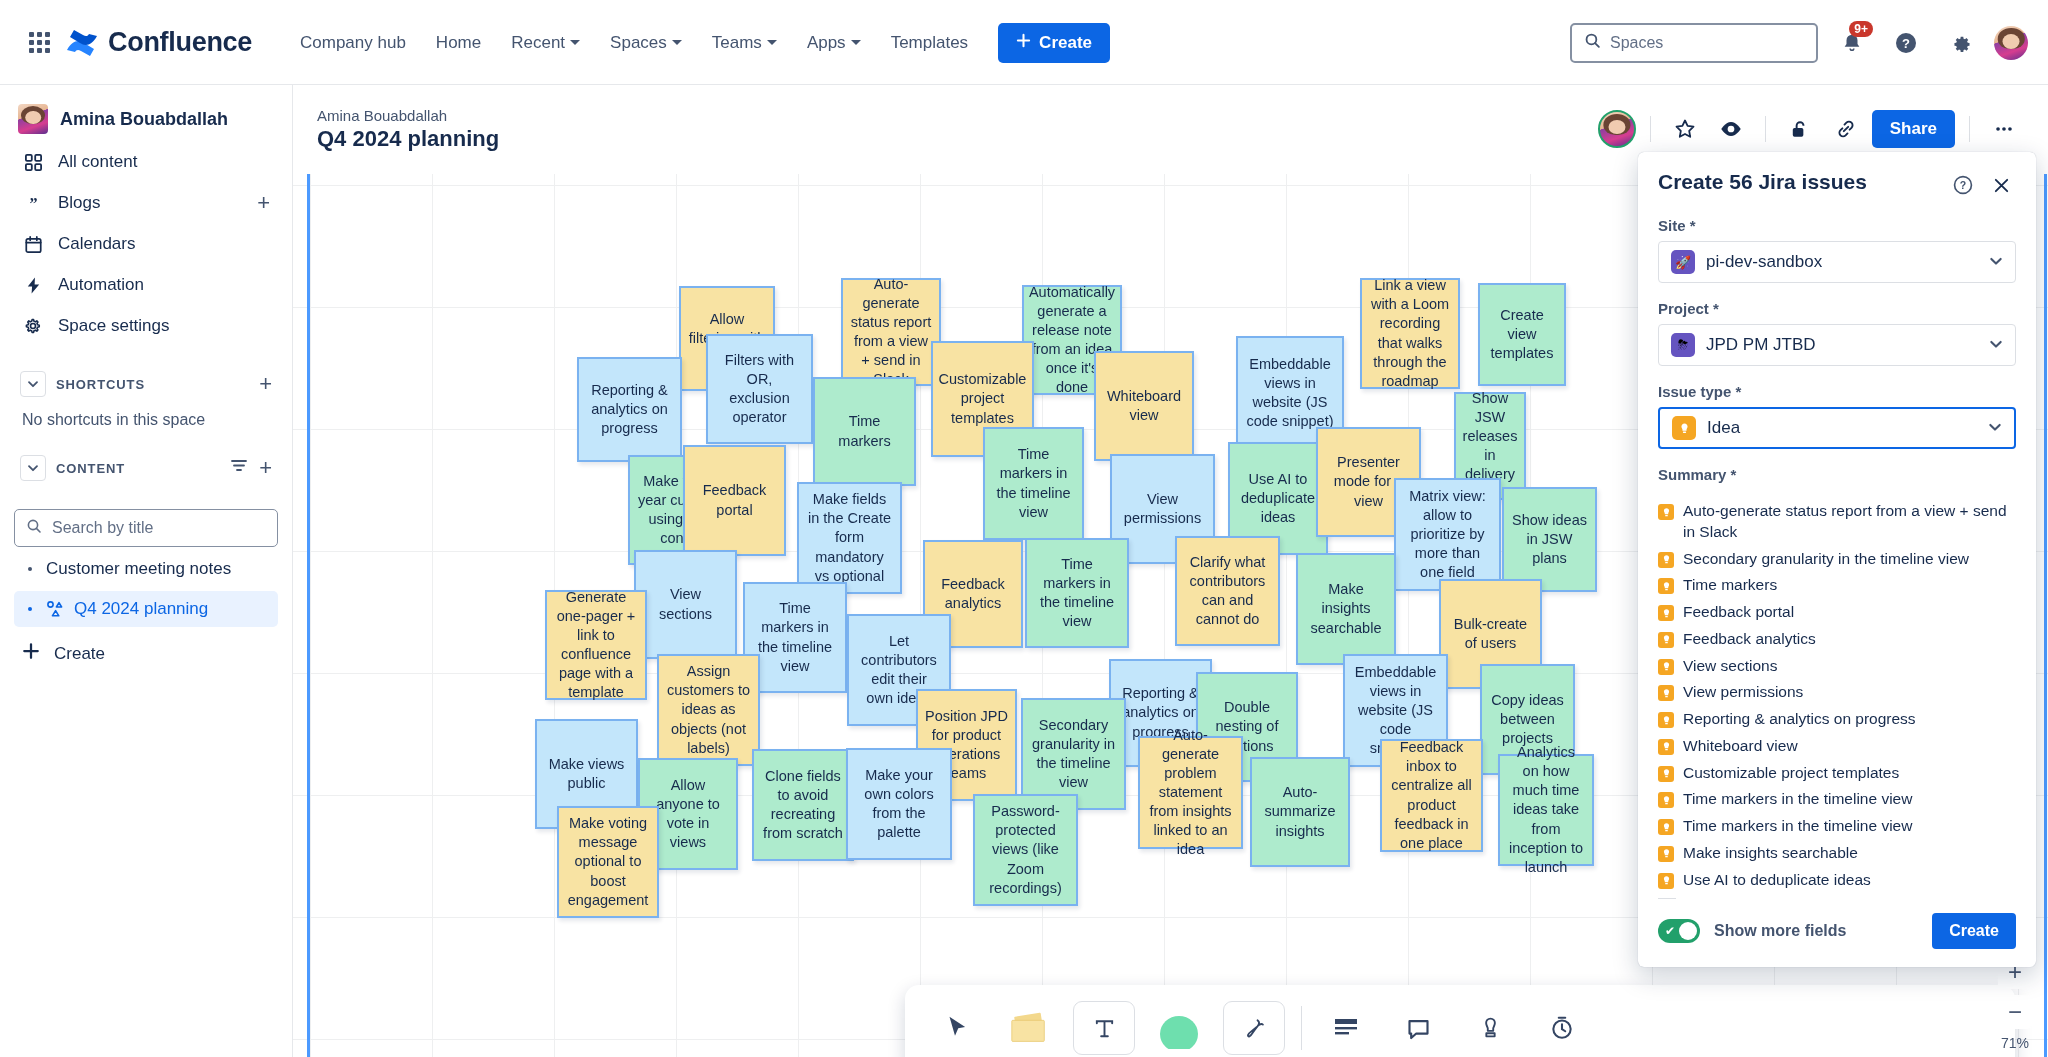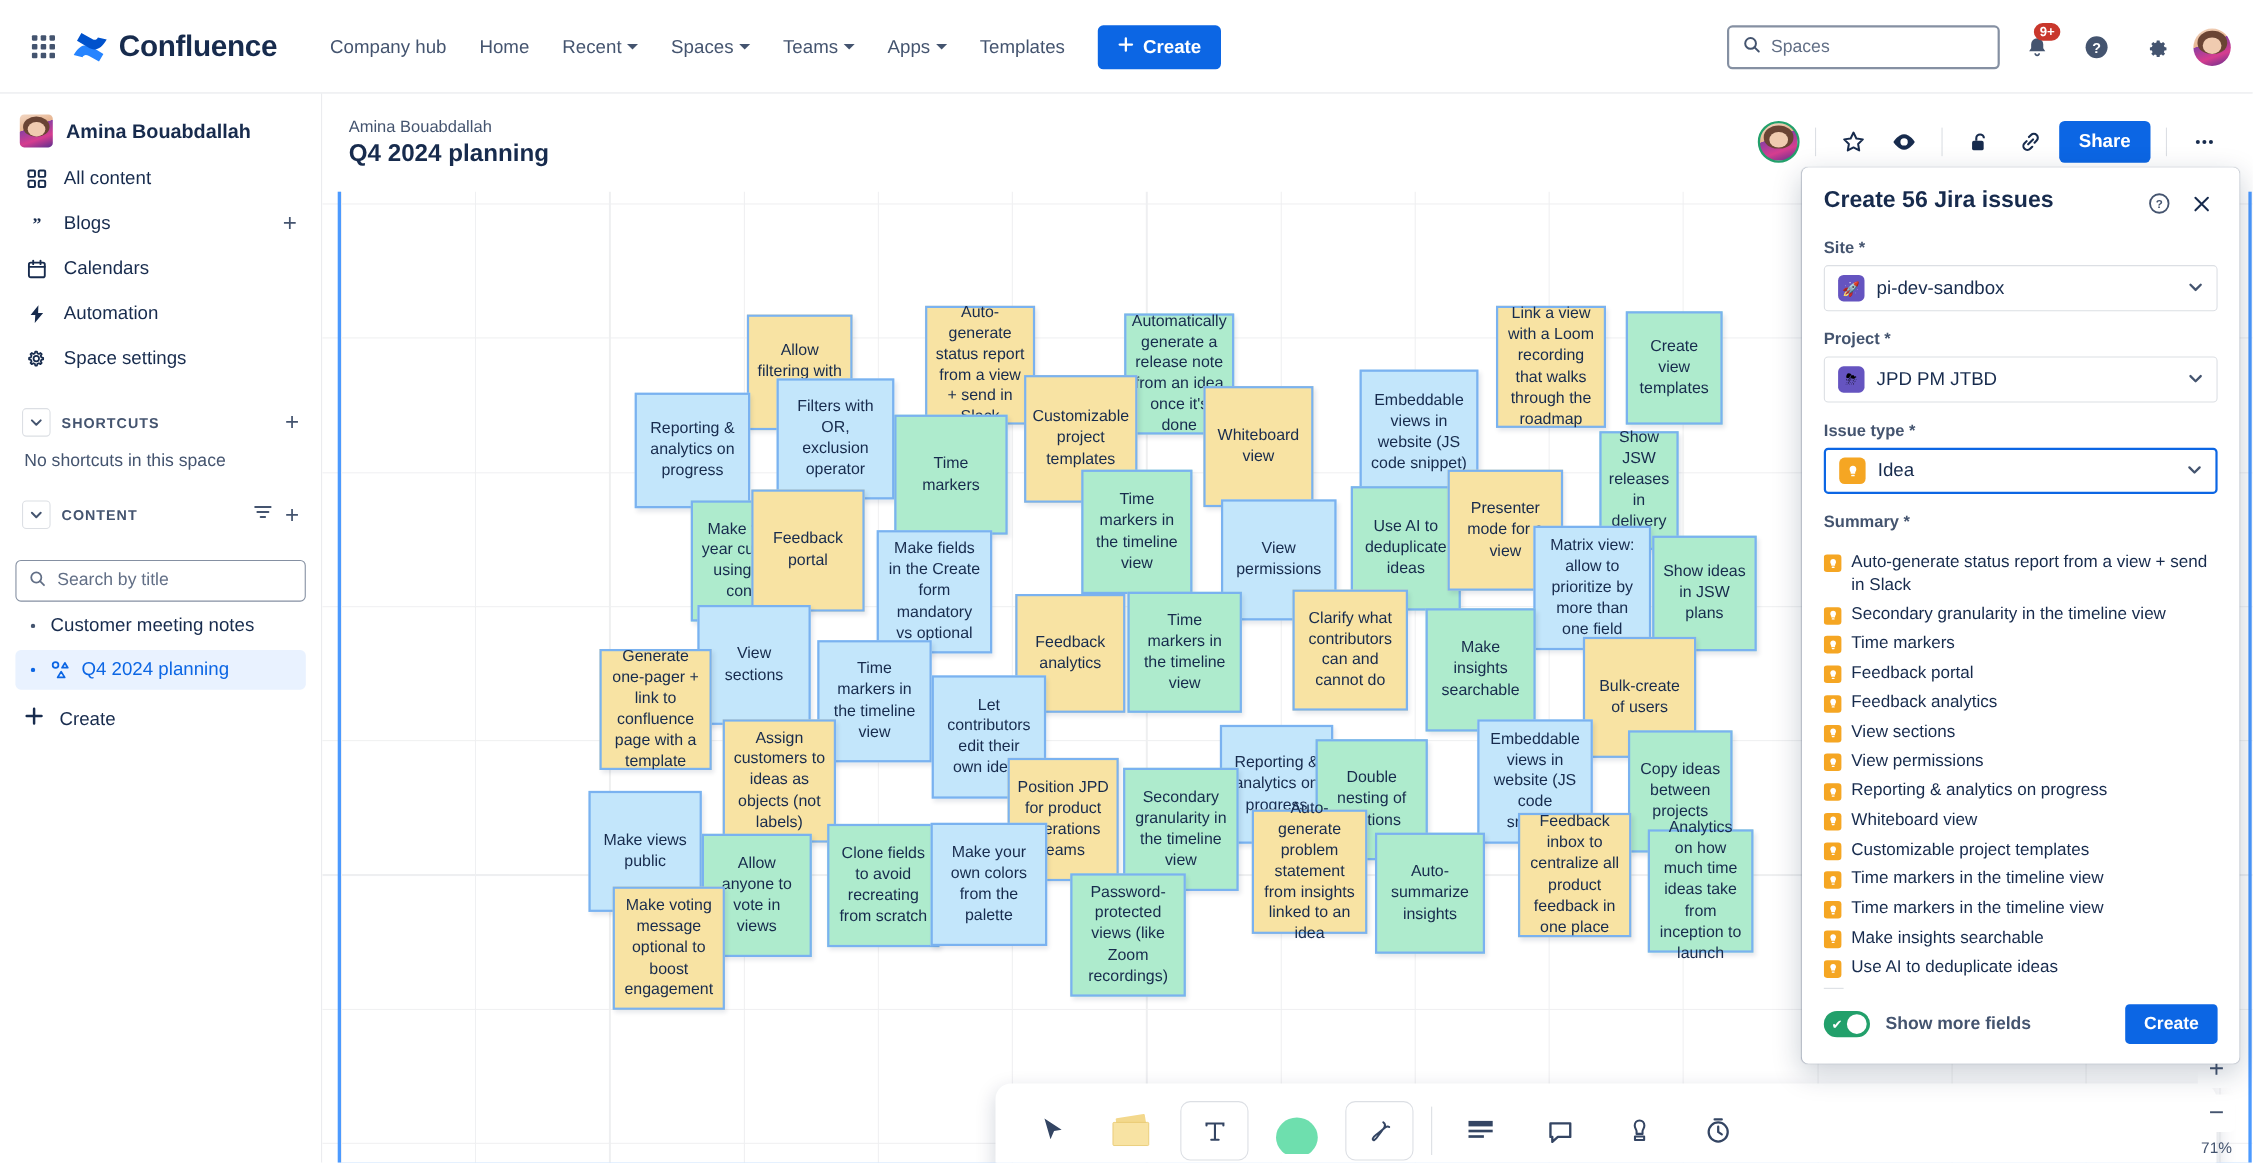--- a/index.html
+++ b/index.html
@@ -463,21 +463,21 @@
       </div>
       <div class="note y" style="left: 1067px; top: 104px; width: 100px; height: 111px;">
         <span>Link a view with a Loom recording that walks through the roadmap</span>
       </div>
       <div class="note g" style="left: 1185px; top: 109px; width: 88px; height: 103px;">
         <span>Create view templates</span>
       </div>
       <div class="note b" style="left: 284px; top: 183px; width: 105px; height: 105px;">
         <span>Reporting &amp; analytics on progress</span>
       </div>
-      <div class="note b" style="left: 413px; top: 170px; width: 107px; height: 110px;">
+      <div class="note b" style="left: 413px; top: 160px; width: 107px; height: 110px;">
         <span>Filters with OR, exclusion operator</span>
       </div>
       <div class="note y" style="left: 638px; top: 167px; width: 103px; height: 116px;">
         <span>Customizable project templates</span>
       </div>
       <div class="note y" style="left: 801px; top: 177px; width: 100px; height: 110px;">
         <span>Whiteboard view</span>
       </div>
       <div class="note b" style="left: 943px; top: 162px; width: 108px; height: 114px;">
         <span>Embeddable views in website (JS code snippet)</span>

